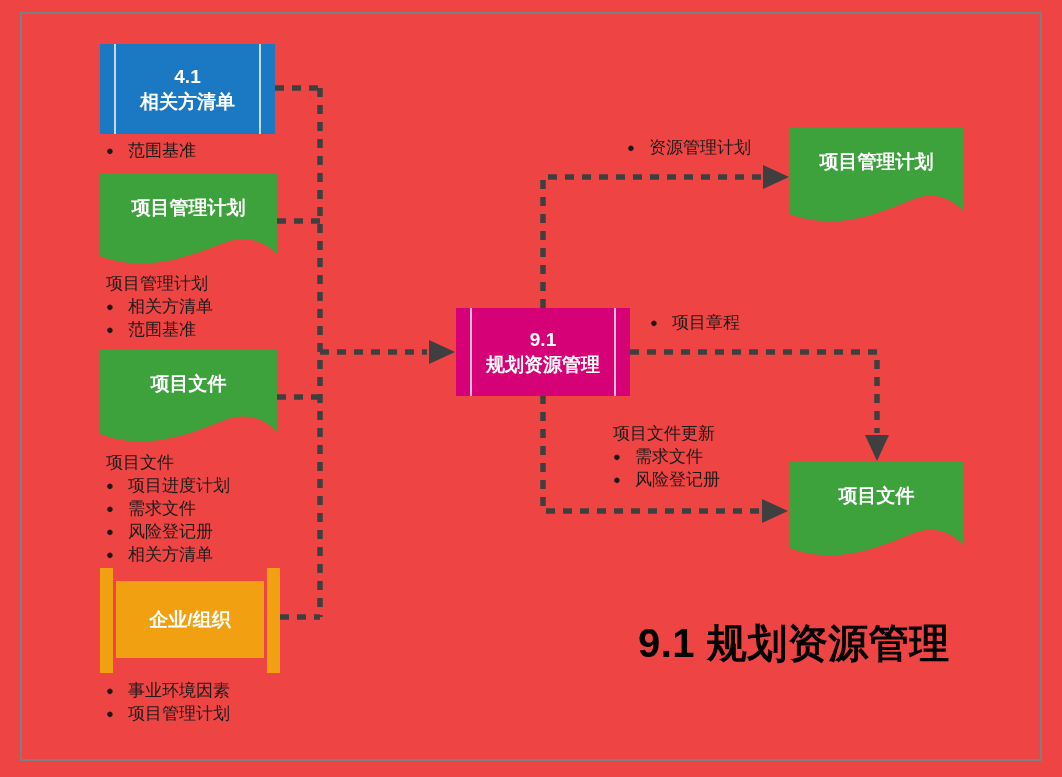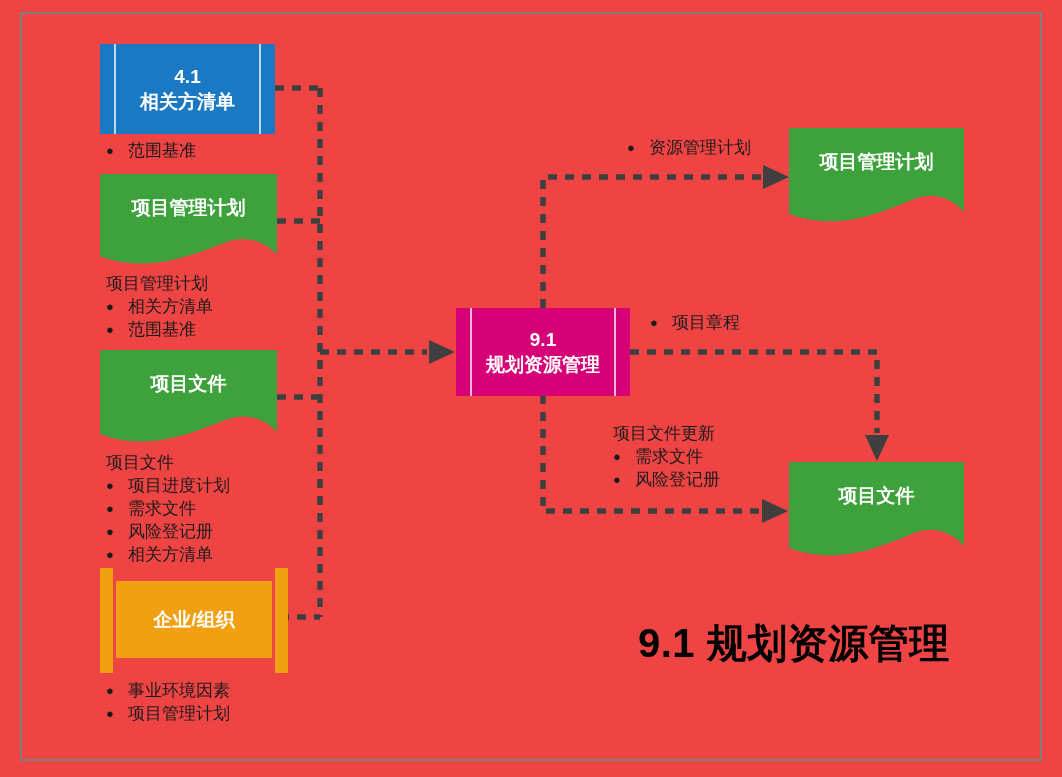--- a/index.html
+++ b/index.html
@@ -132,21 +132,21 @@
     <div class="note-line">
       <span class="dot">●</span>
       <span>风险登记册</span>
     </div>
     <div class="note-line">
       <span class="dot">●</span>
       <span>相关方清单</span>
     </div>
   </div>
 
-  <div class="tablet" style="left:100px;top:568px;width:180px;height:105px;padding-left:8px;">
+  <div class="tablet" style="left:100px;top:568px;width:180px;height:105px;">
     <div class="bar l"></div>
     <div class="bar r"></div>
     <div class="body">企业/组织</div>
   </div>
 
   <div class="notes" style="left:106px;top:679px;">
     <div class="note-line">
       <span class="dot">●</span>
       <span>事业环境因素</span>
     </div>

